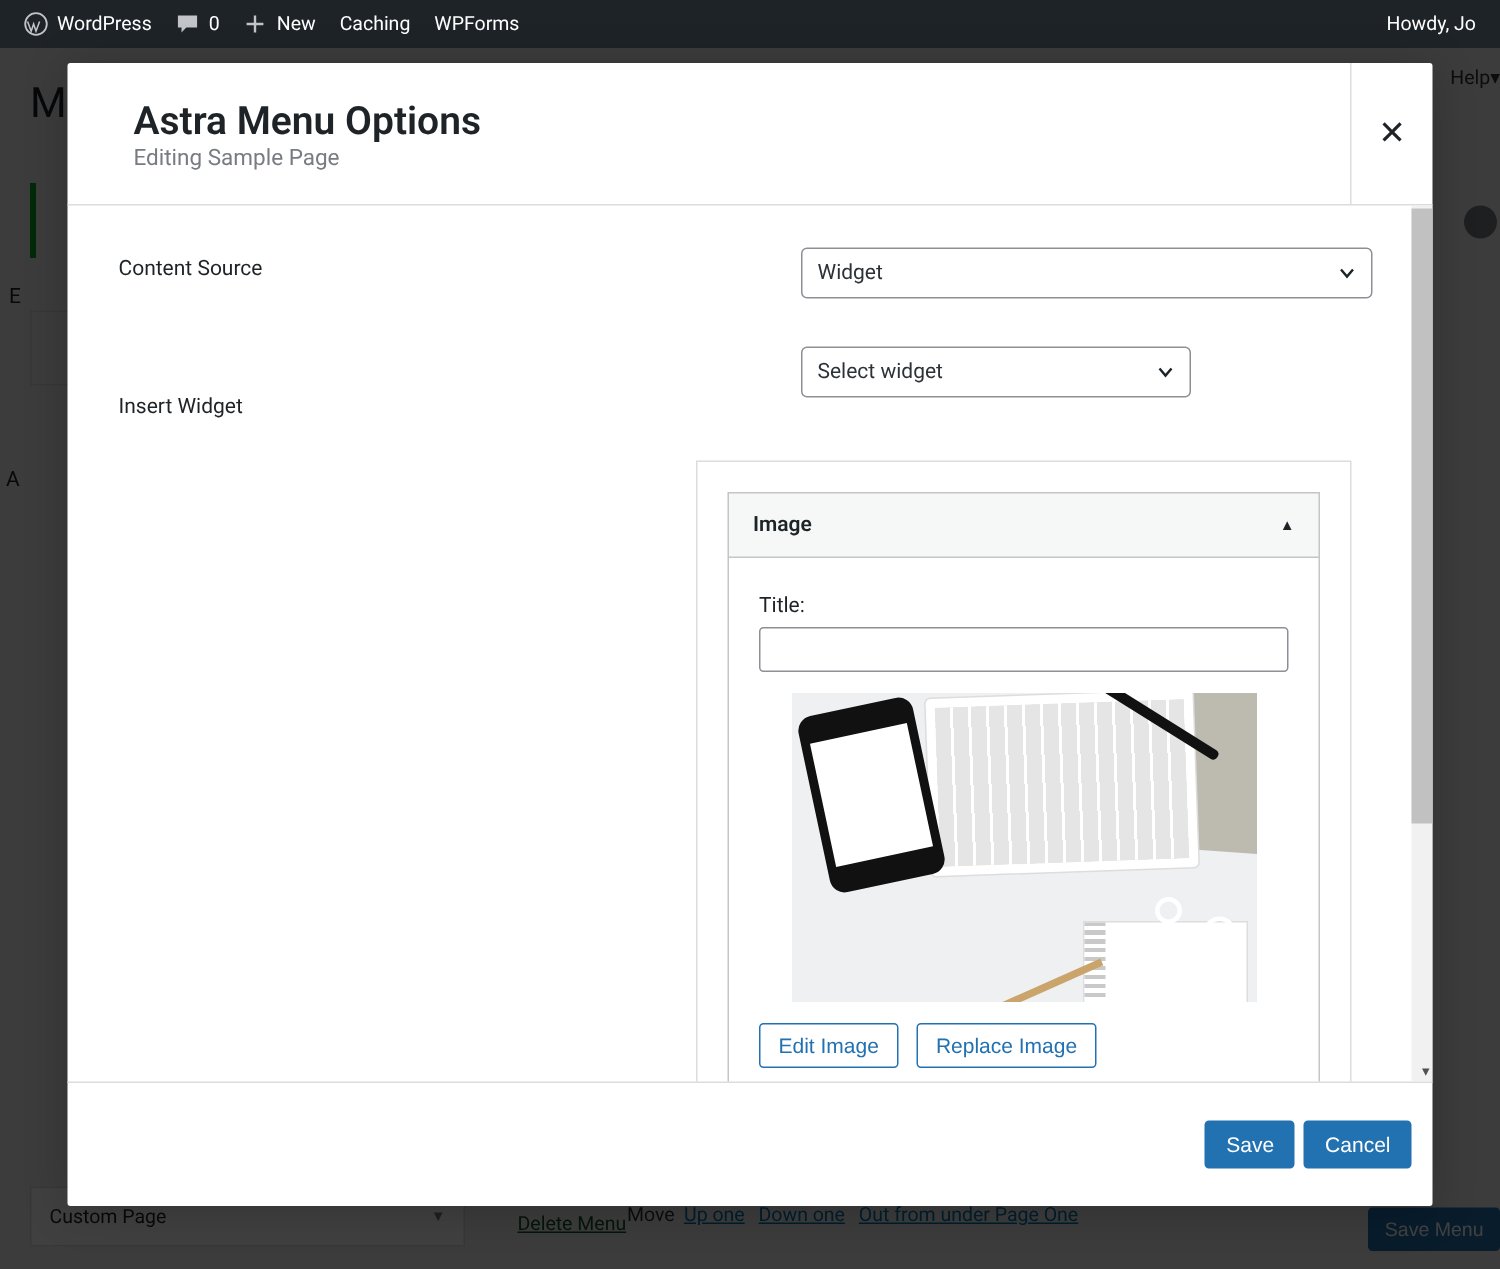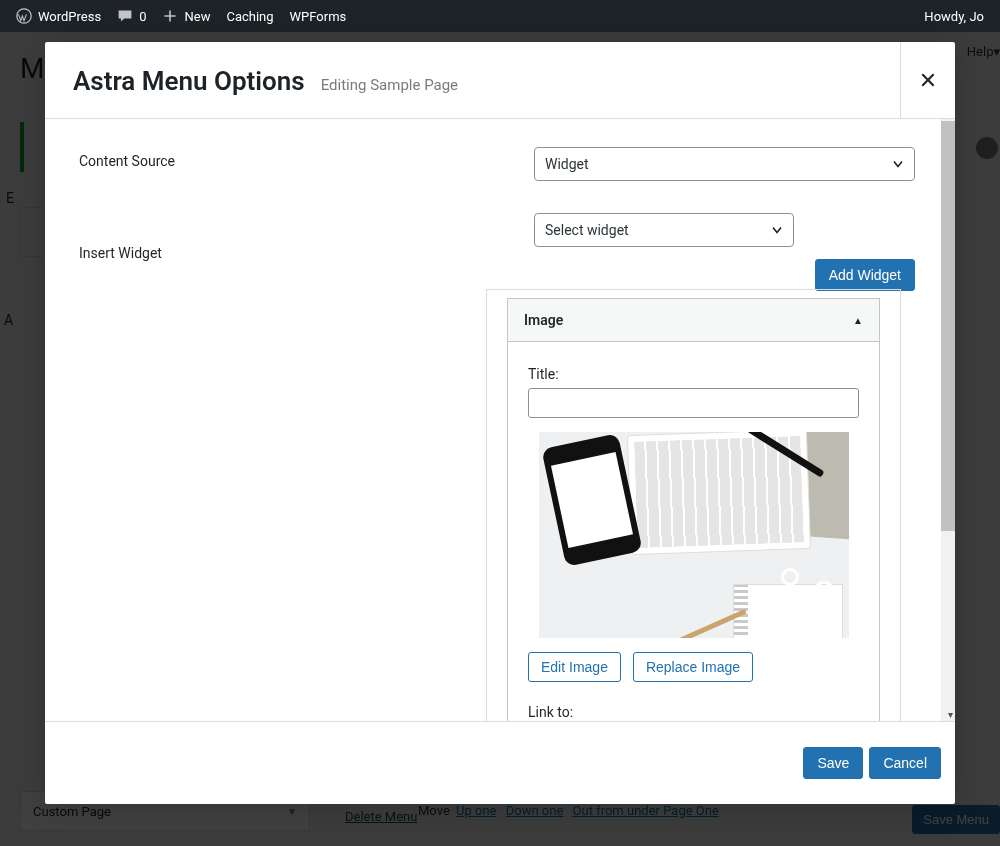--- a/index.html
+++ b/index.html
@@ -73,20 +73,21 @@
     border-radius:2px;
     z-index:10;
     box-shadow: 0 3px 30px rgba(0,0,0,.2);
     display:flex; flex-direction:column;
   }
   .modal-header {
     display:flex; align-items:baseline;
     padding: 24px 28px 22px;
     border-bottom:1px solid #dcdcdc;
     position:relative;
+    flex-direction:column;
   }
   .modal-title { font-size:26px; font-weight:600; color:#1d2327; }
   .modal-subtitle { font-size:15px; color:#787c82; margin-left:16px; }
   .close-col {
     position:absolute; top:0; right:0; bottom:0; width:55px;
     border-left:1px solid #dcdcdc;
     display:flex; align-items:center; justify-content:center;
     font-size:22px; color:#1d2327; cursor:pointer;
   }
   .modal-body {
@@ -117,23 +118,23 @@
     background:#2271b1; color:#fff;
     border:1px solid #2271b1; border-radius:3px;
     padding: 7px 13px; font-size:14px; cursor:pointer;
   }
   .btn-secondary {
     background:#fff; color:#2271b1;
     border:1px solid #2271b1; border-radius:3px;
     padding: 6px 12px; font-size:14px; cursor:pointer;
   }
   .widget-panel {
-    position:absolute; left:441px; right:54px; top:170px;
+    position:absolute; left:419px; right:54px; top:170px;
     border:1px solid #dcdcdc;
-    padding:8px 20px 0;
+    padding:20px 20px 0;
   }
   .widget-header {
     border:1px solid #c5c5c5;
     background:#f6f7f7;
     height:44px; display:flex; align-items:center; justify-content:space-between;
     padding:0 16px; font-size:14px; font-weight:600; color:#1d2327;
     border-bottom:1px solid #c5c5c5;
   }
   .widget-header .tri { font-size:10px; color:#1d2327; }
   .widget-body {
@@ -261,23 +262,20 @@
     <div class="form-row" style="margin-bottom:0;">
       <div class="form-label" style="padding-top:32px;">Insert Widget</div>
       <div class="form-control">
         <div class="widget-row2">
           <div class="select narrow">
             <span>Select widget</span>
             <span class="chev"><svg viewBox="0 0 20 20">
                   <path d="M5 7l5 6 5-6" fill="none" stroke-width="2"></path>
                 </svg></span>
           </div>
-        </div>
-        <div style="display:flex; justify-content:flex-end; margin-top:12px;">
-          <button class="btn-primary">Add Widget</button>
         </div>
       </div>
     </div>
 
     <div class="widget-panel">
       <div class="widget-header">
         <span>Image</span>
         <span class="tri">▲</span>
       </div>
       <div class="widget-body">

